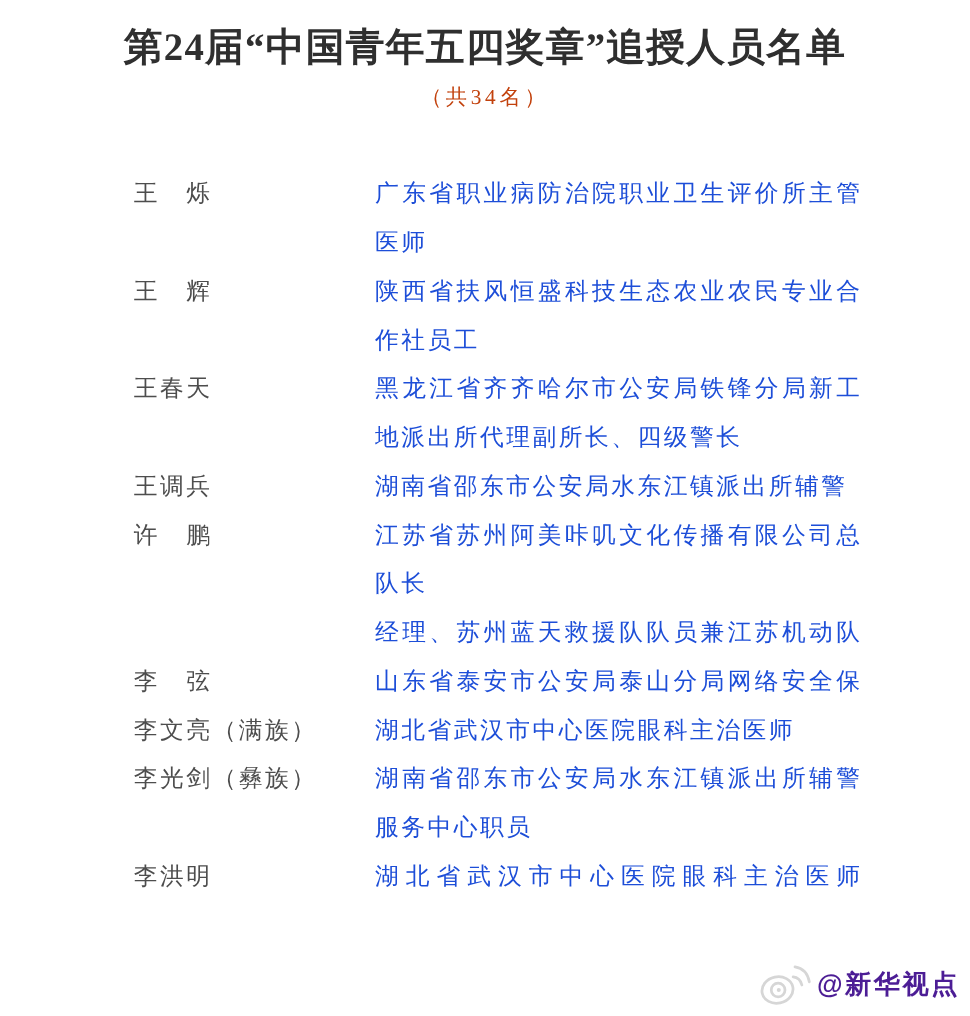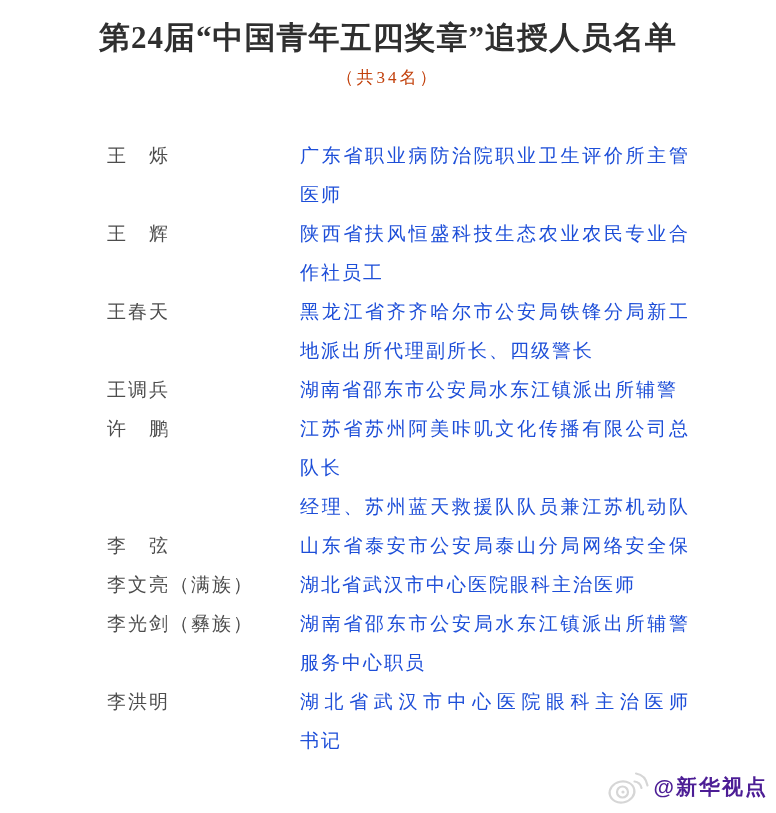--- a/index.html
+++ b/index.html
@@ -147,21 +147,20 @@
         <div class="name-col">李光剑（彝族）</div>
         <div class="desc-col">
           <div class="desc-line j">湖南省邵东市公安局水东江镇派出所辅警</div>
           <div class="desc-line">服务中心职员</div>
         </div>
       </div>
       <div class="row">
         <div class="name-col">李洪明</div>
         <div class="desc-col">
           <div class="desc-line j">湖北省武汉市中心医院眼科主治医师</div>
-          <div class="desc-line">书记</div>
         </div>
       </div>
     </div>
 
   <div class="watermark">
     <svg class="weibo-icon" width="42" height="36" viewBox="0 0 42 36" fill="none" stroke="#d6d6d6" stroke-width="2.2" stroke-linecap="round">
       <ellipse cx="15" cy="23" rx="12.5" ry="10.5" transform="rotate(-12 15 23)"></ellipse>
       <circle cx="15.5" cy="23" r="5.5"></circle>
       <circle cx="16" cy="23" r="1.6" fill="#d6d6d6" stroke="none"></circle>
       <path d="M27.5 12.5 q5.5 0.5 7 6.5"></path>

